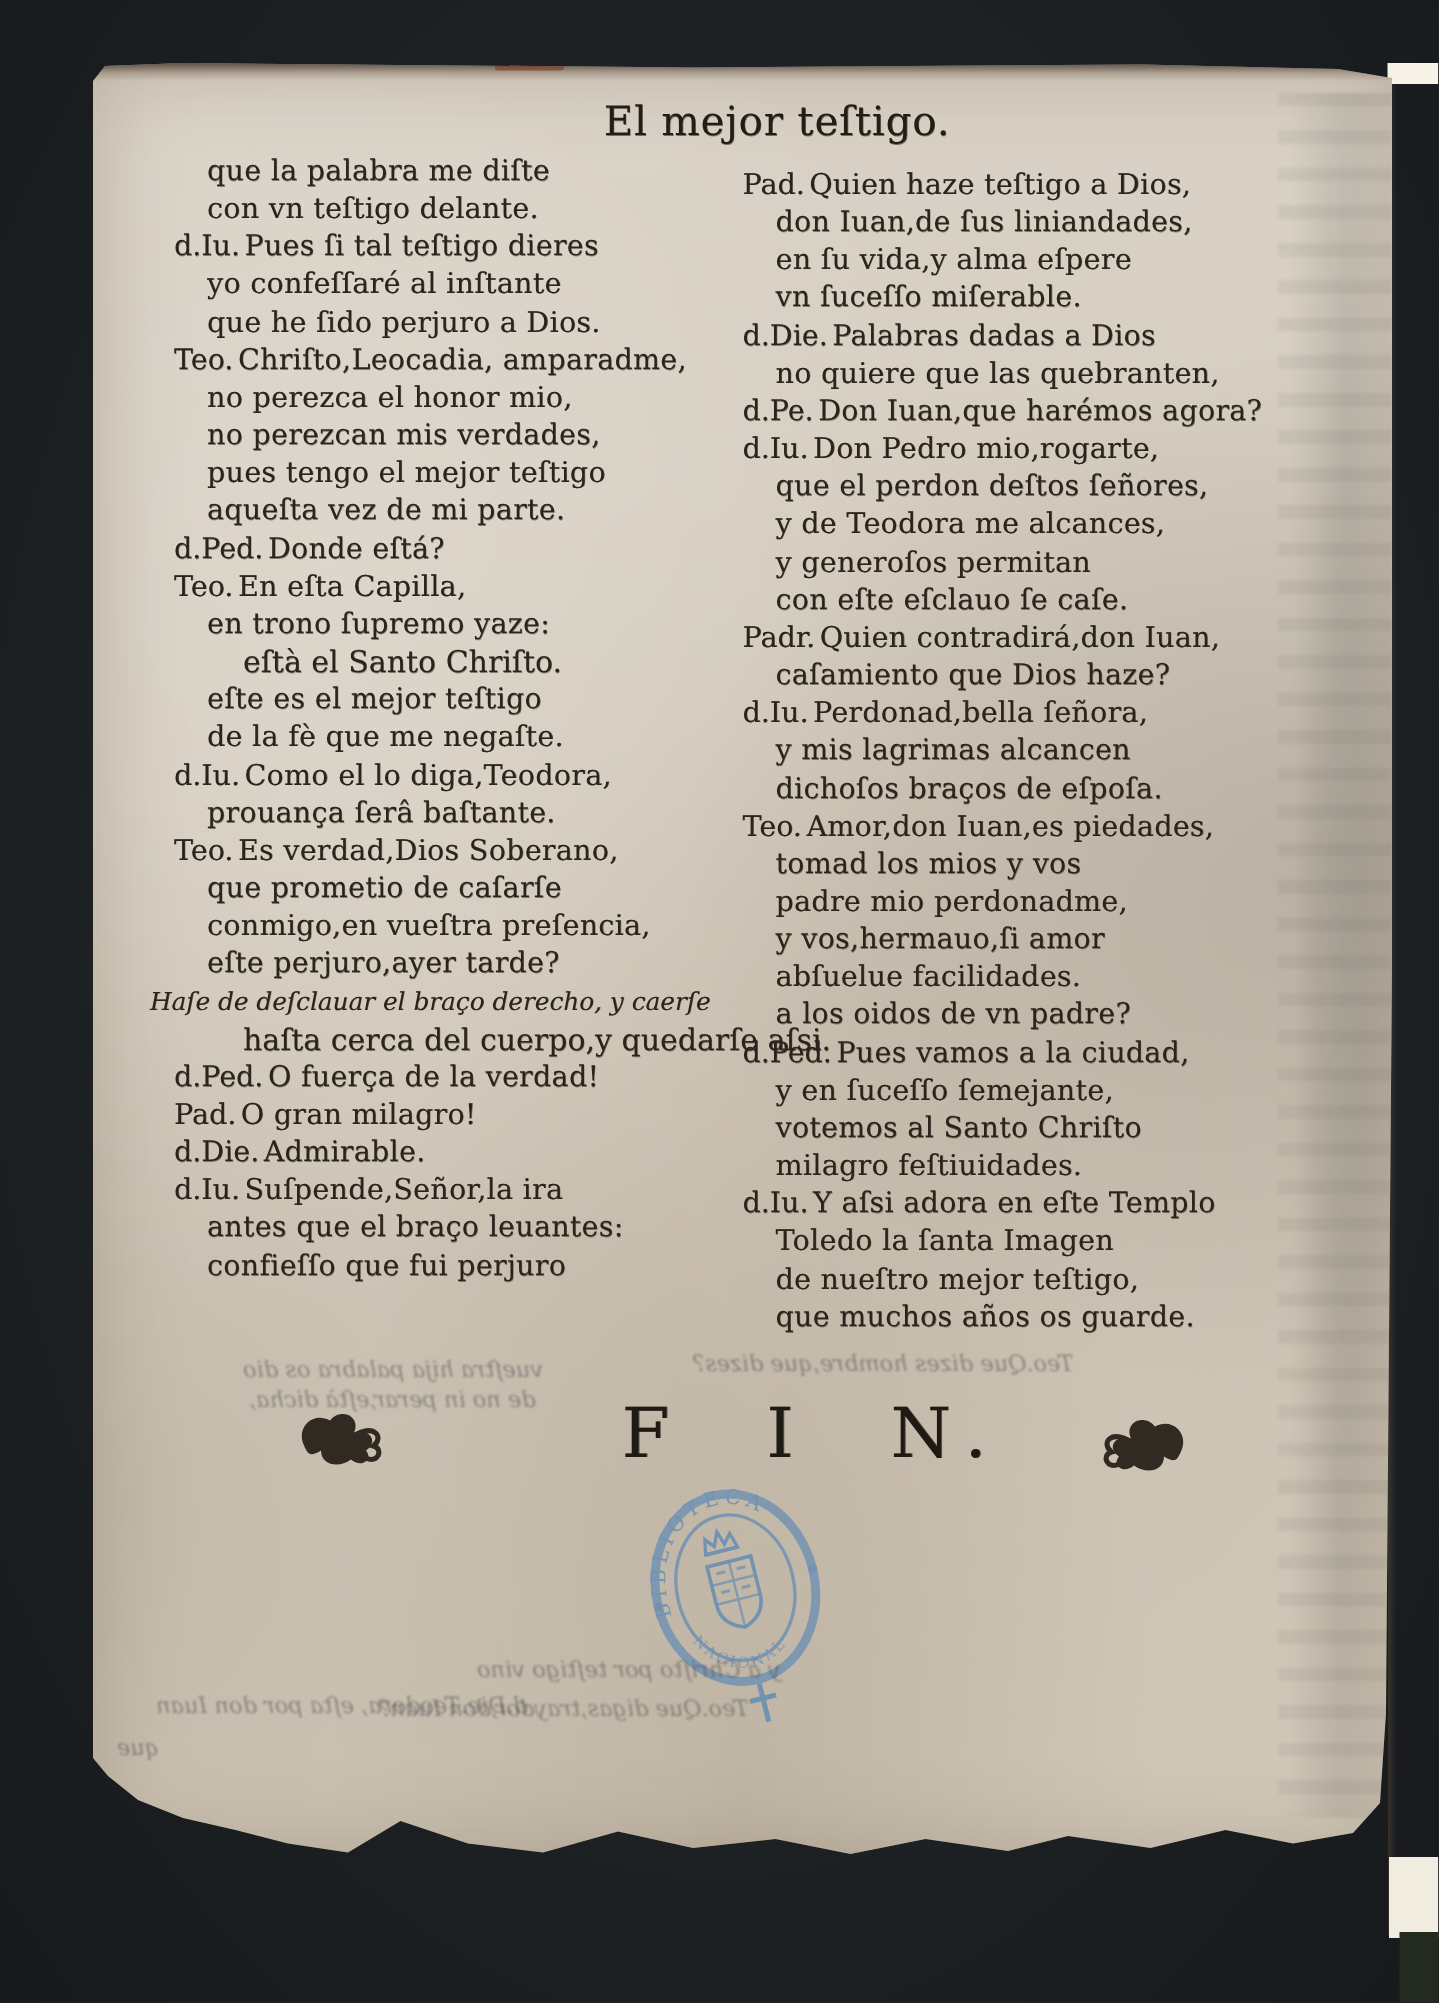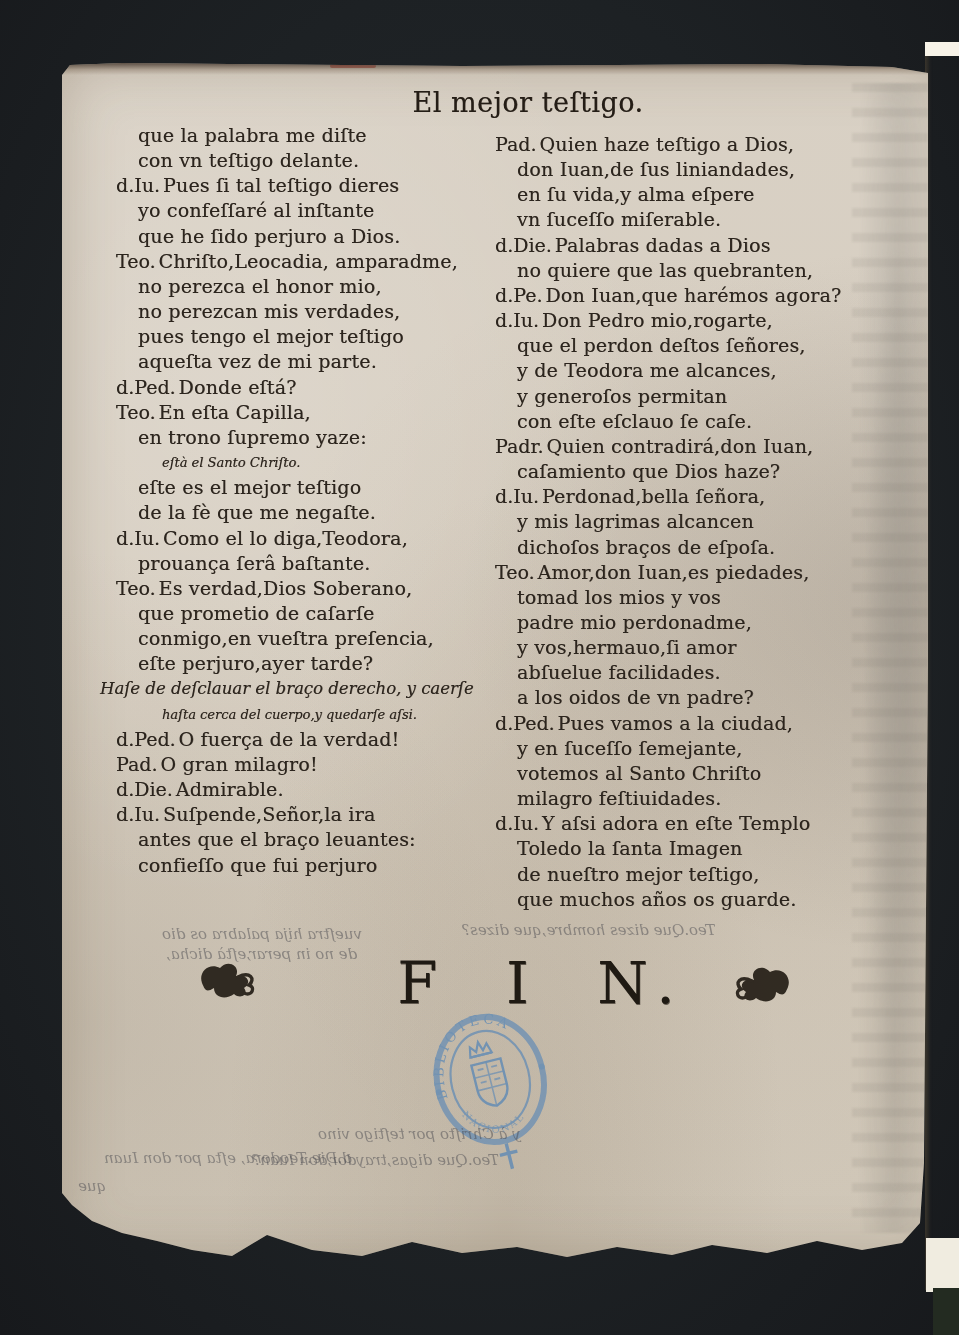--- a/index.html
+++ b/index.html
@@ -7,34 +7,34 @@
         background:radial-gradient(ellipse at 50% 45%, #24282c 0%, #1d2124 60%, #17191c 100%);
         font-family:"DejaVu Serif", serif;}
   
   .next-page{position:absolute;left:925px;top:42px;width:34px;height:1248px;
         background:linear-gradient(180deg,#f2ead9 0%,#ead feb 0%,#eadfca 30%,#e5d8c1 70%,#e8dcc6 100%);
         box-shadow:inset 3px 0 4px rgba(120,100,70,.35);}
   .next-page::before{content:"";position:absolute;left:0;top:0;width:100%;height:14px;background:#f7f3e8;}
   .corner-white{position:absolute;left:926px;top:1238px;width:33px;height:54px;background:#f0ece0;}
   .corner-green{position:absolute;left:933px;top:1288px;width:26px;height:47px;background:#232b21;}
   
-  .page{position:absolute;left:62px;top:63px;width:866px;height:1196px;color:#2b241d;
+  .page{position:absolute;left:62px;top:42px;width:866px;height:1196px;color:#2b241d;
         background:
           radial-gradient(ellipse at 18% 28%, rgba(255,255,255,.16), transparent 42%),
           radial-gradient(ellipse at 72% 58%, rgba(120,100,75,.10), transparent 52%),
           radial-gradient(ellipse at 50% 97%, rgba(125,108,84,.20), transparent 45%),
           radial-gradient(ellipse at 97% 45%, rgba(115,106,96,.25), transparent 38%),
           radial-gradient(ellipse at 3% 80%, rgba(110,96,78,.14), transparent 35%),
           linear-gradient(180deg,#d9d1c5 0%,#d5ccbe 55%,#d0c7b8 100%);
         clip-path:polygon(0px 12px,8px 2px,60px 0px,400px 3px,700px 1px,830px 4px,866px 10px,
           866px 600px,862px 1100px,858px 1160px,840px 1180px,800px 1187px,755px 1178px,705px 1190px,
           650px 1182px,610px 1192px,555px 1184px,505px 1194px,455px 1184px,400px 1190px,350px 1179px,
           300px 1193px,250px 1187px,205px 1172px,170px 1193px,130px 1187px,95px 1178px,60px 1170px,
           30px 1158px,10px 1142px,0px 1130px);
-        box-shadow:inset 0 0 60px rgba(95,75,52,.28);padding-left:20px;}
+        box-shadow:inset 0 0 60px rgba(95,75,52,.28);}
   .top-band{position:absolute;left:0;top:0;width:100%;height:12px;
         background:linear-gradient(180deg,rgba(35,20,10,.65),rgba(80,55,35,.25) 55%,transparent);}
   .red-speck{position:absolute;left:268px;top:1px;width:46px;height:4px;background:#7a2a1e;opacity:.5;
         border-radius:2px;}
   .right-stain{position:absolute;left:790px;top:20px;width:76px;height:1150px;pointer-events:none;
         background:
           repeating-linear-gradient(180deg,rgba(105,100,92,.10) 0 9px,transparent 9px 25px),
           radial-gradient(ellipse at 60% 20%, rgba(150,146,138,.35), transparent 60%),
           radial-gradient(ellipse at 70% 55%, rgba(148,142,132,.30), transparent 55%),
           radial-gradient(ellipse at 55% 85%, rgba(140,134,124,.30), transparent 60%);
@@ -43,25 +43,25 @@
         font-size:27px;font-weight:normal;letter-spacing:.5px;color:#241d16;
         text-shadow:.4px .4px .3px rgba(40,30,20,.55);}
   .col{position:absolute;white-space:nowrap;font-size:19px;line-height:25.15px;
         letter-spacing:.2px;text-shadow:.35px .35px .25px rgba(45,36,26,.5);}
   .col.left{left:54px;top:60px;width:372px;}
   .col.right{left:433px;top:69px;width:400px;}
   .line{white-space:nowrap;}
   .line.c{margin-left:22px;}
   .line.v{margin-left:0;}
   .line.g{margin-left:-16px;font-style:italic;font-size:16.5px;letter-spacing:0;}
-  .line.gc{margin-left:46px;font-style:italic;font-size:13px;letter-spacing:0;}
+  .line.gc{margin-left:46px;font-size:20px;letter-spacing:0;}
   .sp{padding-right:3px;letter-spacing:0;}
   .finrow{position:absolute;left:0;top:886px;width:100%;height:70px;}
   .fin{position:absolute;left:240px;top:0;width:480px;text-align:center;
-        font-size:58px;letter-spacing:12px;word-spacing:26px;color:#1f1a13;
+        font-size:46px;letter-spacing:12px;word-spacing:26px;color:#1f1a13;
         text-shadow:.6px .6px .4px rgba(30,24,16,.6);}
   .orn{position:absolute;opacity:.92;}
   .orn-l{left:134px;top:8px;}
   .orn-r{left:668px;top:12px;transform:scaleX(-1);}
   .stamp{position:absolute;left:372px;top:944px;transform:rotate(-14deg);opacity:.8;}
   .bleed span{position:absolute;transform:scaleX(-1);font-style:italic;font-size:15px;
         color:rgba(72,72,78,.48);filter:blur(.6px);white-space:nowrap;}
 </style>
 </head>
 <body>

